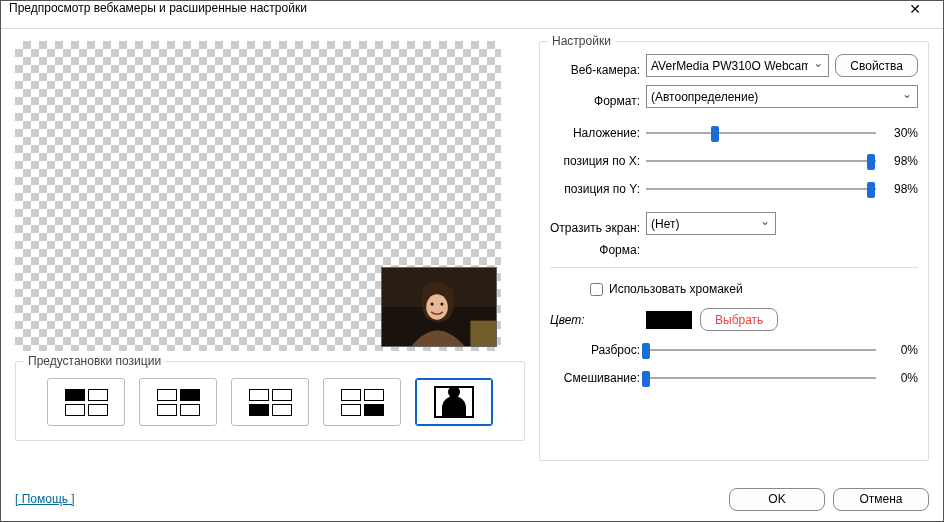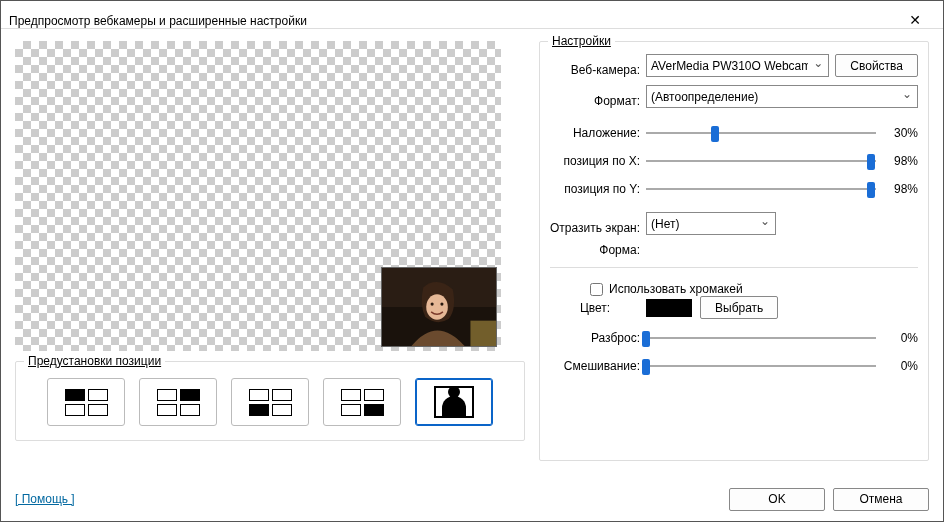--- a/index.html
+++ b/index.html
@@ -1,28 +1,28 @@
 <!DOCTYPE html>
 <html><head>
 <meta charset="utf-8">
 <style>
 * { box-sizing: border-box; margin: 0; padding: 0; font-family: "Segoe UI", Tahoma, sans-serif; font-size: 12px; }
 body { background: #fff; width: 944px; height: 522px; overflow: hidden; border: 1px solid #555; position: relative; }
 
-.titlebar { height: 28px; display: flex; align-items: flex-end; padding: 0 8px; border-bottom: 1px solid #ddd; }
+.titlebar { height: 28px; display: flex; align-items: flex-start; padding: 0 8px; border-bottom: 1px solid #ddd; }
 .titlebar .title { flex: 1; color: #000; }
 .titlebar .close { width: 40px; text-align: center; font-size: 14px; cursor: default; }
 
 .body { display: flex; padding: 12px 14px 8px 14px; gap: 14px; }
 
 .left-col { width: 510px; }
 .right-col { flex: 1; }
 
 .fieldset { border: 1px solid #ddd; border-radius: 2px; padding: 12px 10px 14px 10px; position: relative; margin-bottom: 10px; }
-.fieldset > .legend { position: absolute; top: -8px; left: 8px; background: #fff; padding: 0 4px; color: #000000; text-decoration: underline; }
+.fieldset > .legend { position: absolute; top: -8px; left: 8px; background: #fff; padding: 0 4px; color: #404040; }
 
 .preview { width: 486px; height: 310px; position: relative;
   background-image:
     linear-gradient(45deg,#ccc 25%,transparent 25%,transparent 75%,#ccc 75%,#ccc),
     linear-gradient(45deg,#ccc 25%,transparent 25%,transparent 75%,#ccc 75%,#ccc);
   background-size: 16px 16px;
   background-position: 0 0, 8px 8px;
   background-color: #fff;
 }
 .preview .overlay-img { position: absolute; right: 4px; bottom: 4px; width: 116px; height: 80px; background:#2a1a10; border:1px solid #666; overflow:hidden; }
@@ -37,37 +37,37 @@
 .preset-person { width:40px; height:32px; border:2px solid #000; display:flex; align-items:flex-end; justify-content:center; }
 .preset-person .shape { width: 24px; height: 20px; background:#000; border-radius: 12px 12px 0 0; position:relative; }
 .preset-person .shape::before { content:""; position:absolute; top:-10px; left:6px; width:12px; height:12px; background:#000; border-radius:50%; }
 
 .settings-row { display:flex; align-items:flex-end; margin-bottom: 8px; }
 .settings-row .lbl { width: 96px; text-align: right; padding-right: 6px; color:#000; }
 .settings-row .ctrl { flex:1; display:flex; align-items:center; gap:6px; }
 select.combo { height: 23px; border:1px solid #888; background:#fff; padding: 2px 20px 2px 4px; appearance:none; position:relative; }
 .combo-wrap { position:relative; display:inline-block; }
 .combo-wrap::after { content:"⌄"; position:absolute; right:6px; top:2px; pointer-events:none; color:#555; font-size:12px; }
-.btn { height:23px; border:1px solid #888; background:#fdfdfd; padding:0 14px; border-radius:2px; }
-.btn:disabled { color:#000000; }
+.btn { height:23px; border:1px solid #888; background:#fdfdfd; padding:0 14px; border-radius:8px; }
+.btn:disabled { color:#ef4444; }
 
 .slider-row { display:flex; align-items:center; margin-bottom: 10px; }
 .slider-row .lbl { width: 96px; text-align:right; padding-right: 6px; }
 .slider { flex:1; height: 18px; position:relative; margin-right:8px; }
 .slider .track { position:absolute; left:0; right:0; top:8px; height:2px; background:#aaa; }
 .slider .thumb { position:absolute; top:2px; width:8px; height:16px; background:#1a6dd6; border-radius:2px; }
 .slider-row .val { width:34px; text-align:right; }
 
 .hr { border:none; border-top:1px solid #ddd; margin: 10px 0 14px 0; }
 
-.chk-row { display:flex; align-items:center; margin-bottom: 0; padding-left: 40px; }
+.chk-row { display:flex; align-items:center; margin-bottom: 12px; padding-left: 40px; }
 .chk-row input { margin-right:6px; }
 
 .color-row { display:flex; align-items:center; margin-bottom:10px; }
-.color-row .lbl { width:96px; text-align:center; padding-right:6px; }
+.color-row .lbl { width:96px; text-align:left; padding-right:6px;font-style:italic; }
 .color-swatch { width:46px; height:18px; border:1px solid #000; background:#000; margin-right:8px; }
 
 .footer { position:absolute; left:0; right:0; bottom:0; height:44px; display:flex; align-items:center; padding: 0 14px; }
 .footer .help { color:#0369a1; text-decoration:underline; }
 .footer .spacer { flex:1; }
 .footer .btn { width: 96px; margin-left: 8px; }
 
 </style>
 </head>
 <body>

